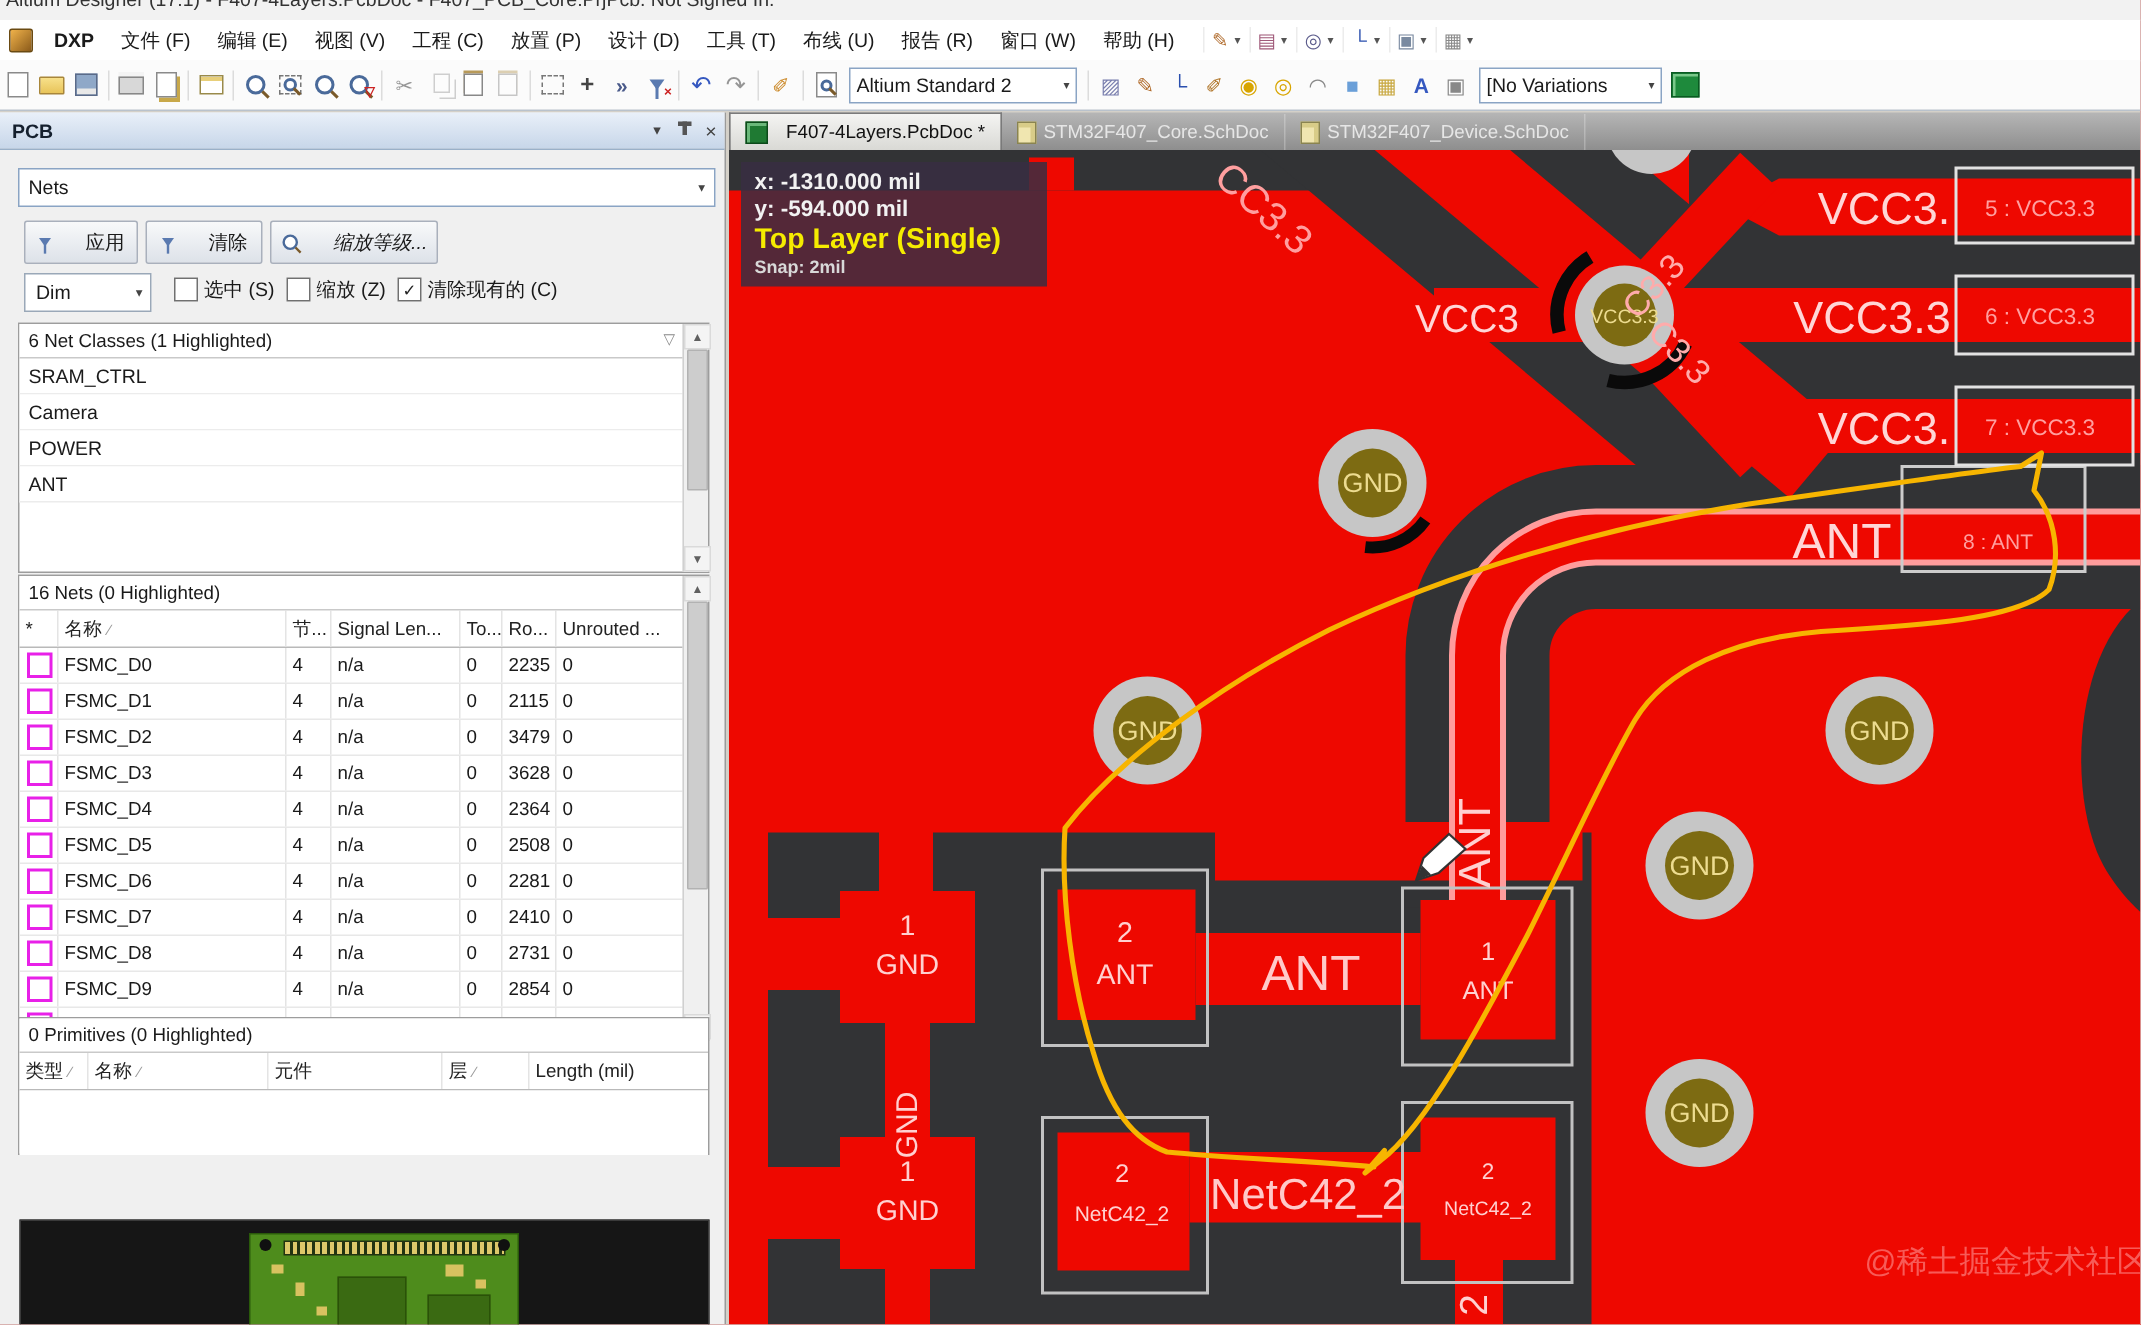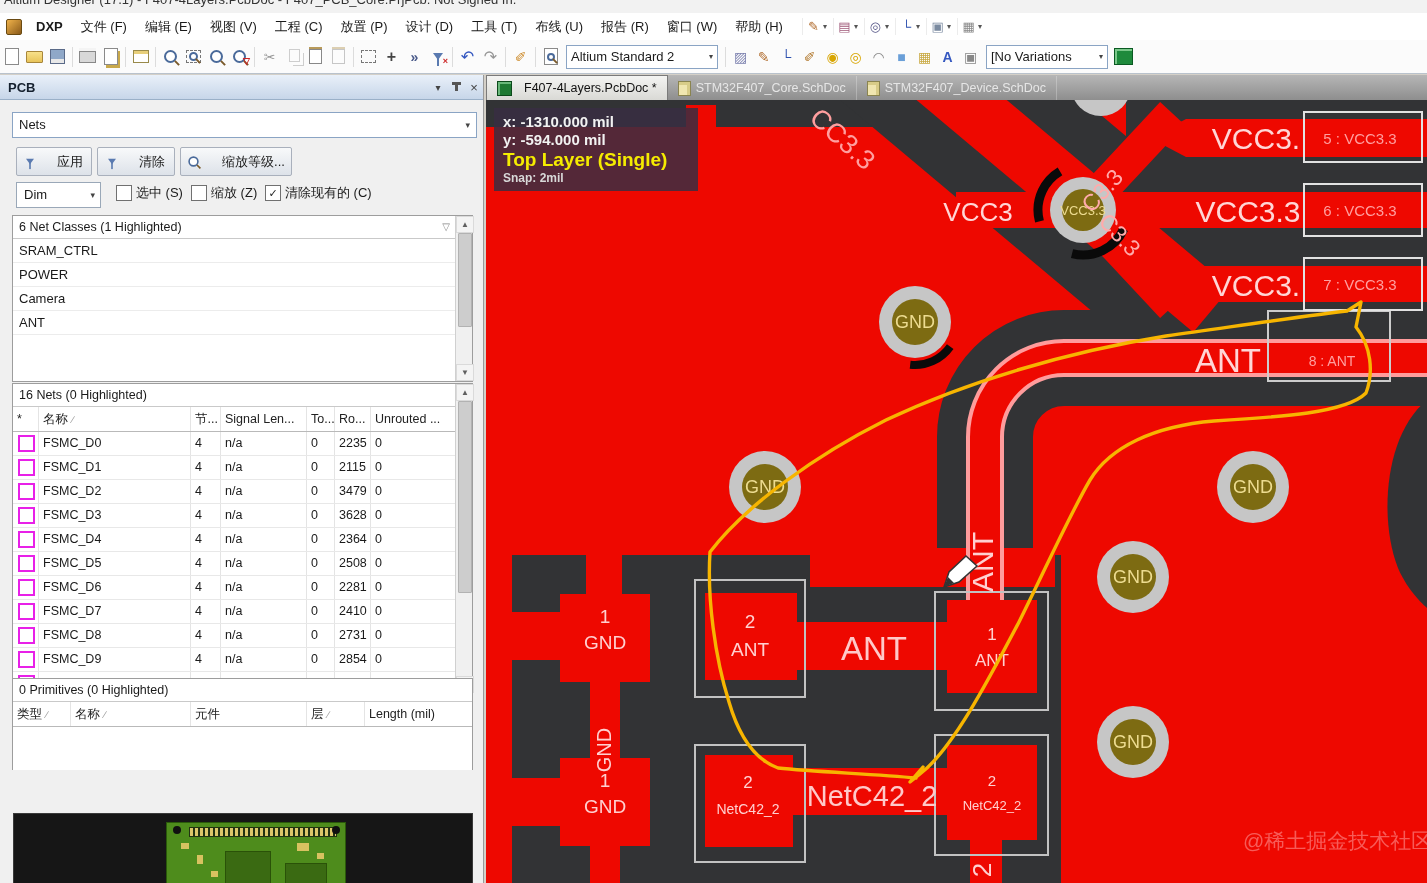--- a/index.html
+++ b/index.html
@@ -58,21 +58,21 @@
   .sthumb{position:absolute;left:2px;width:12px;background:#cdcdcd;border:1px solid #b2b2b2;border-radius:1px;}
   .litem{height:23px;line-height:23px;padding-left:6px;border-bottom:1px solid #ececec;font-size:13px;background:#fff;}
   .muted{color:#9a9a9a;}
   .colrow{display:flex;height:24px;line-height:24px;border-bottom:1px solid #b9b9b9;font-size:12.5px;background:#fff;}
   .colrow .c{color:#222;}
   .c{border-right:1px solid #e4e4e4;padding-left:4px;overflow:hidden;white-space:nowrap;box-sizing:border-box;flex:none;}
   .c0{width:26px;}.c1{width:152px;}.c2{width:30px;}.c3{width:86px;}.c4{width:28px;}.c5{width:36px;}.c6{width:85px;border-right:none;}
   .nrow{display:flex;height:23px;line-height:23px;border-bottom:1px solid #e8e8e8;background:#fff;font-size:12.5px;}
   .swatch{display:inline-block;width:13px;height:13px;margin:3px 0 0 1px;background:#fff;border:2px solid #e820e8;}
   .sortg{color:#999;font-size:10px;margin-left:4px;}
-  .p0{width:58px;}.p1{width:120px;}.p2{width:116px;}.p3{width:58px;}.p4{width:90px;border-right:none;}
+  .p0{width:46px;}.p1{width:120px;}.p2{width:116px;}.p3{width:58px;}.p4{width:90px;border-right:none;}
   #preview{position:absolute;left:13px;top:738px;width:458px;height:70px;background:#161616;border:1px solid #3a3a3a;overflow:hidden;}
   #board{position:absolute;left:152px;top:8px;width:178px;height:70px;background:#4e8c1c;border:1px solid #2a5a0a;}
   #board .pins{position:absolute;left:22px;top:4px;right:8px;height:8px;background:repeating-linear-gradient(90deg,#ddc86a 0 3px,#223311 3px 5px);border:1px solid #223311;}
   #board .hole{position:absolute;width:8px;height:8px;border-radius:50%;background:#101010;}
   #board .blk{position:absolute;background:#3a6a12;border:1px solid #2a5208;}
   #board .chip{position:absolute;background:#d8c260;}
   
   #tabstrip{position:absolute;left:486px;top:75px;width:941px;height:25px;background:linear-gradient(#b6b6b6,#8e8e8e);display:flex;align-items:flex-end;}
   .tab{height:24px;display:flex;align-items:center;padding:0 10px;font-size:12.5px;white-space:nowrap;gap:5px;}
   .tab.active{background:linear-gradient(#f4f4f2,#d9d9d5);color:#111;border:1px solid #7a7a7a;border-bottom:none;gap:12px;}
@@ -280,21 +280,21 @@
     </div>
 
     <div class="pbtn" style="left:16px;top:72px;width:74px;">
       <span class="funnel" style="transform:scale(.8);"></span>
       <span>应用</span>
     </div>
     <div class="pbtn" style="left:97px;top:72px;width:76px;">
       <span class="funnel" style="transform:scale(.8);"></span>
       <span>清除</span>
     </div>
-    <div class="pbtn" style="left:180px;top:72px;width:110px;">
+    <div class="pbtn" style="left:180px;top:72px;width:110px;font-style:italic;">
       <span class="mag" style="transform:scale(.8);"></span>
       <span>缩放等级...</span>
     </div>
 
     <div class="dimsel">
       <span>Dim</span>
       <span class="dd">▾</span>
     </div>
     <div class="cbrow" style="left:103px;">
       <span class="cbox"></span>
@@ -311,22 +311,22 @@
       <span>清除现有的 (C)</span>
     </div>
 
     <div class="pbox" style="top:140px;height:165px;">
       <div class="bhdr" style="margin-right:16px;">
         <span>6 Net Classes (1 Highlighted)</span>
         <span class="fglyph" style="right:6px;">▽</span>
       </div>
       <div style="margin-right:16px;">
         <div class="litem">SRAM_CTRL</div>
+        <div class="litem">Camera</div>
         <div class="litem">POWER</div>
-        <div class="litem">Camera</div>
         <div class="litem">ANT</div>
       </div>
       <div class="scol">
         <div class="sarr" style="top:0;">▲</div>
         <div class="sthumb" style="top:17px;height:92px;"></div>
         <div class="sarr" style="bottom:0;">▼</div>
       </div>
     </div>
 
     <div class="pbox" style="top:308px;height:309px;">

